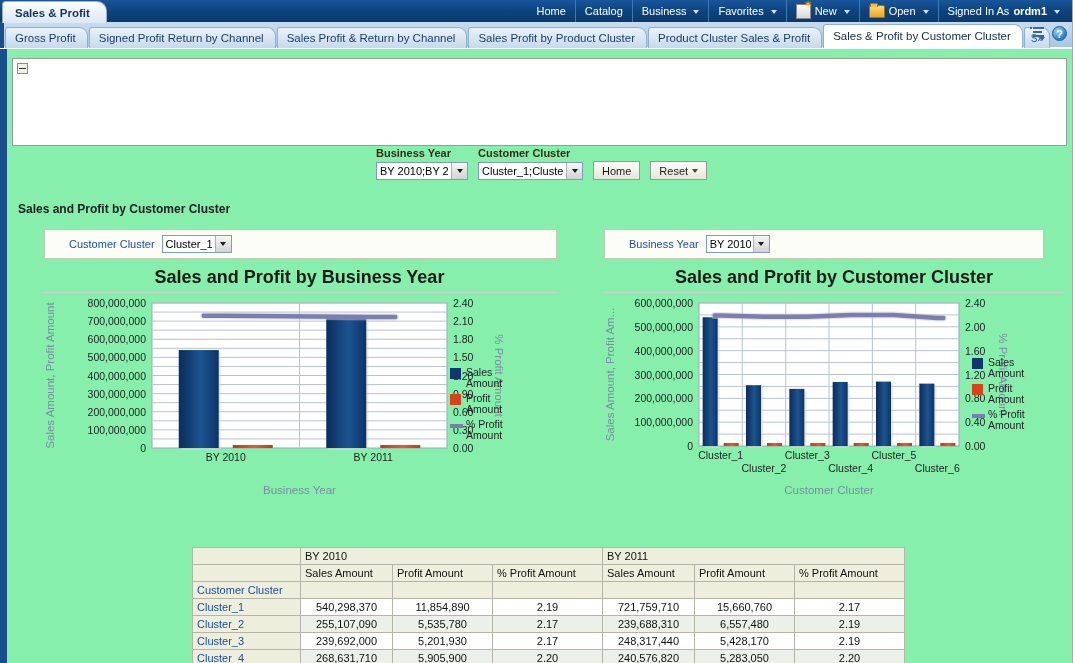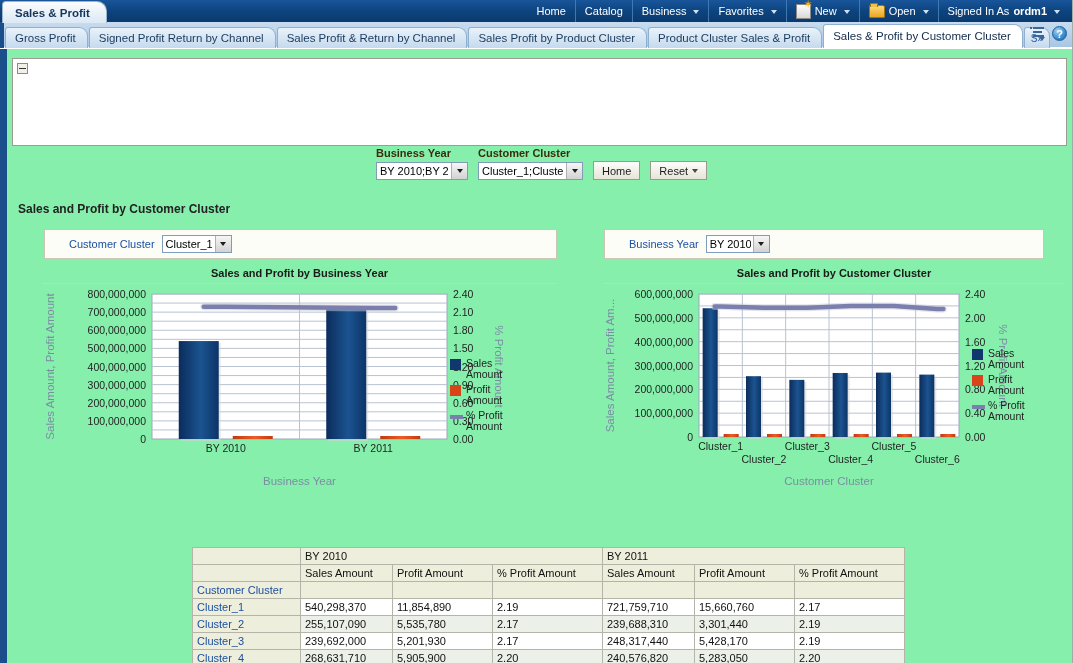--- a/index.html
+++ b/index.html
@@ -220,21 +220,21 @@
     position: absolute; height: 30px;
     border: 1px solid #c8c8b4; background: #fdfdf8;
     display: flex; align-items: center; padding-left: 24px; gap: 7px;
     box-sizing: border-box;
   }
   .selbox-label { font-size: 11px; color: #1b50a0; }
 
   
   .chart-panel { position: absolute; }
   .chart-title {
-    text-align: center; font-size: 11px; font-weight: bold; color: #1a1a1a;
+    text-align: center; font-size: 18px; font-weight: bold; color: #1a1a1a;
   }
   .chart-hr {
     height: 1px; background: #cfcfcf; margin-top: 4px;
   }
 
   
   .pivot {
     position: absolute; left: 192px; top: 498px;
     border-collapse: collapse;
     font-size: 11px; color: #111111;
@@ -242,21 +242,21 @@
   .pivot td, .pivot th {
     border: 1px solid #b4b4a8;
     padding: 2px 4px;
     font-weight: normal;
     box-sizing: border-box;
     height: 16px;
   }
   .pivot .hdr { background: #eeeedd; text-align: left; }
   .pivot .hdr-blank { background: #eeeedd; }
   .pivot .rowhdr { background: #eeeedd; color: #1b50a0; text-align: left; width: 108px; }
-  .pivot .num { text-align: left; }
+  .pivot .num { text-align: center; }
   .pivot tr.alt td.num { background: #ebf1e9; }
   .pivot tr.alt td.rowhdr { background: #eeeedd; }
   .pivot td.num { background: #ffffff; }
   .w-sales { width: 92px; }
   .w-profit { width: 100px; }
   .w-pct { width: 110px; }
 </style>
 </head>
 <body>
 
@@ -575,21 +575,21 @@
             <td class="num w-sales">721,759,710</td>
             <td class="num w-profit">15,660,760</td>
             <td class="num w-pct">2.17</td>
           </tr>
           <tr class="alt">
             <td class="rowhdr">Cluster_2</td>
             <td class="num w-sales">255,107,090</td>
             <td class="num w-profit">5,535,780</td>
             <td class="num w-pct">2.17</td>
             <td class="num w-sales">239,688,310</td>
-            <td class="num w-profit">3,301,440</td>
+            <td class="num w-profit">6,557,480</td>
             <td class="num w-pct">2.19</td>
           </tr>
           <tr>
             <td class="rowhdr">Cluster_3</td>
             <td class="num w-sales">239,692,000</td>
             <td class="num w-profit">5,201,930</td>
             <td class="num w-pct">2.17</td>
             <td class="num w-sales">248,317,440</td>
             <td class="num w-profit">5,428,170</td>
             <td class="num w-pct">2.19</td>

